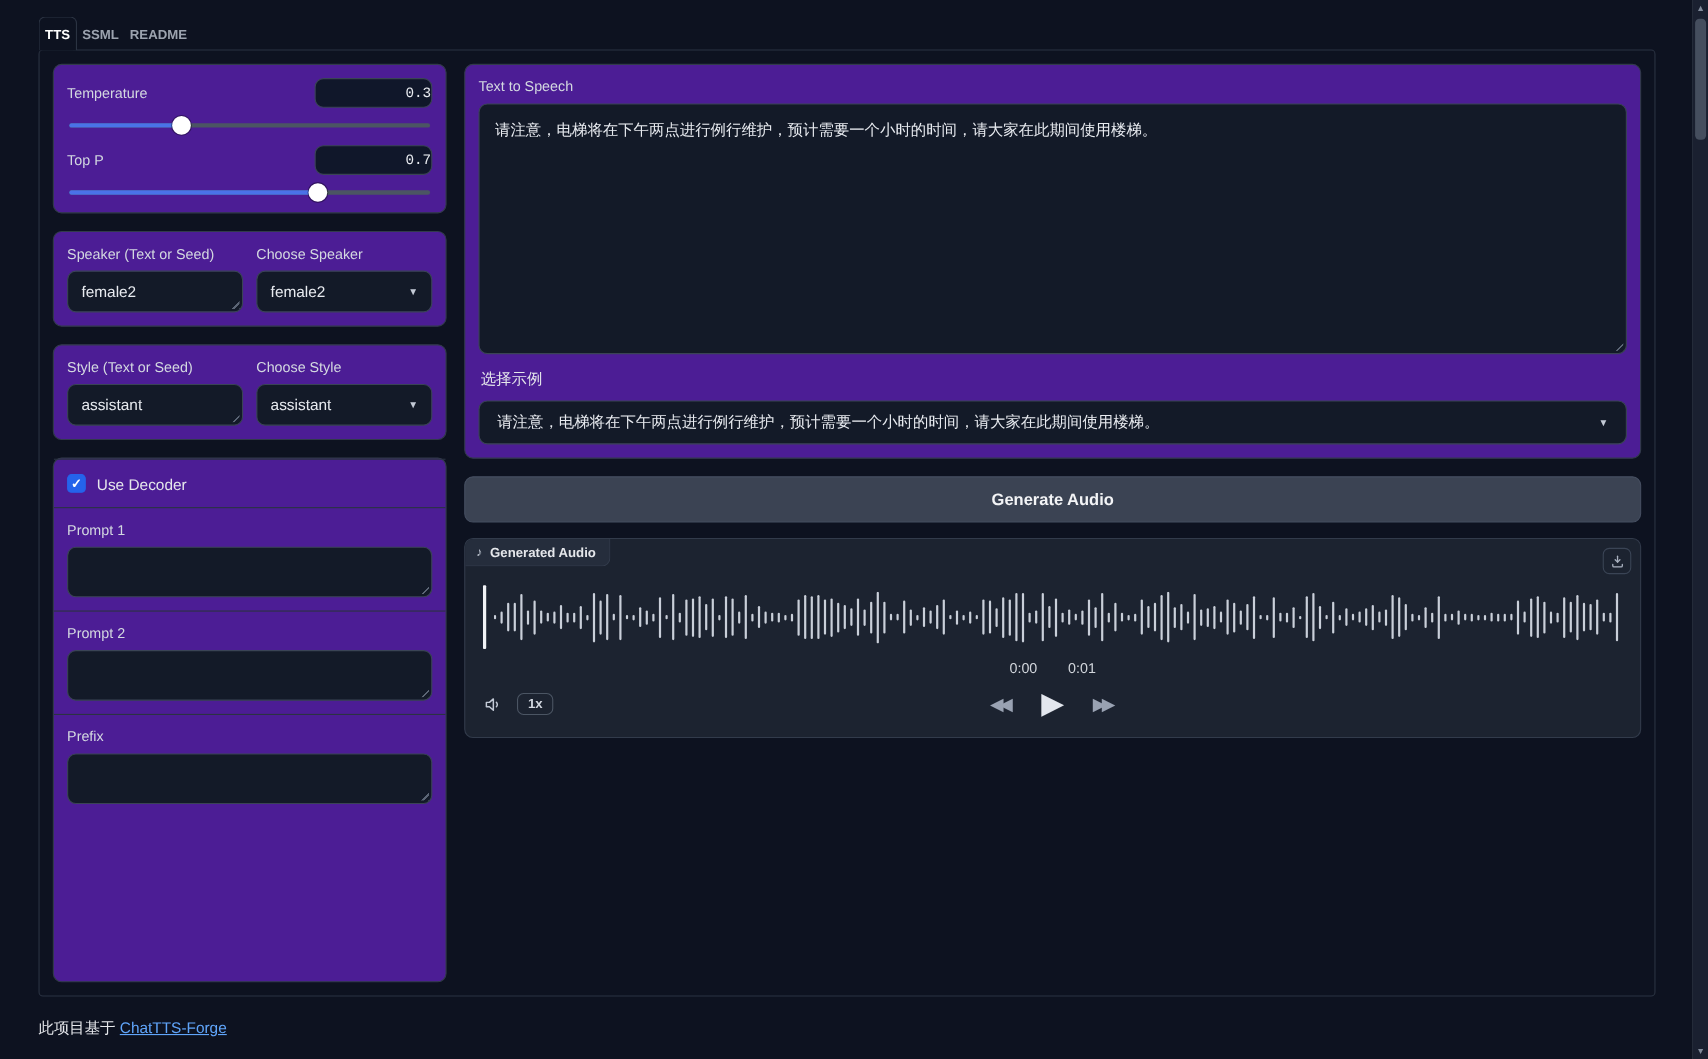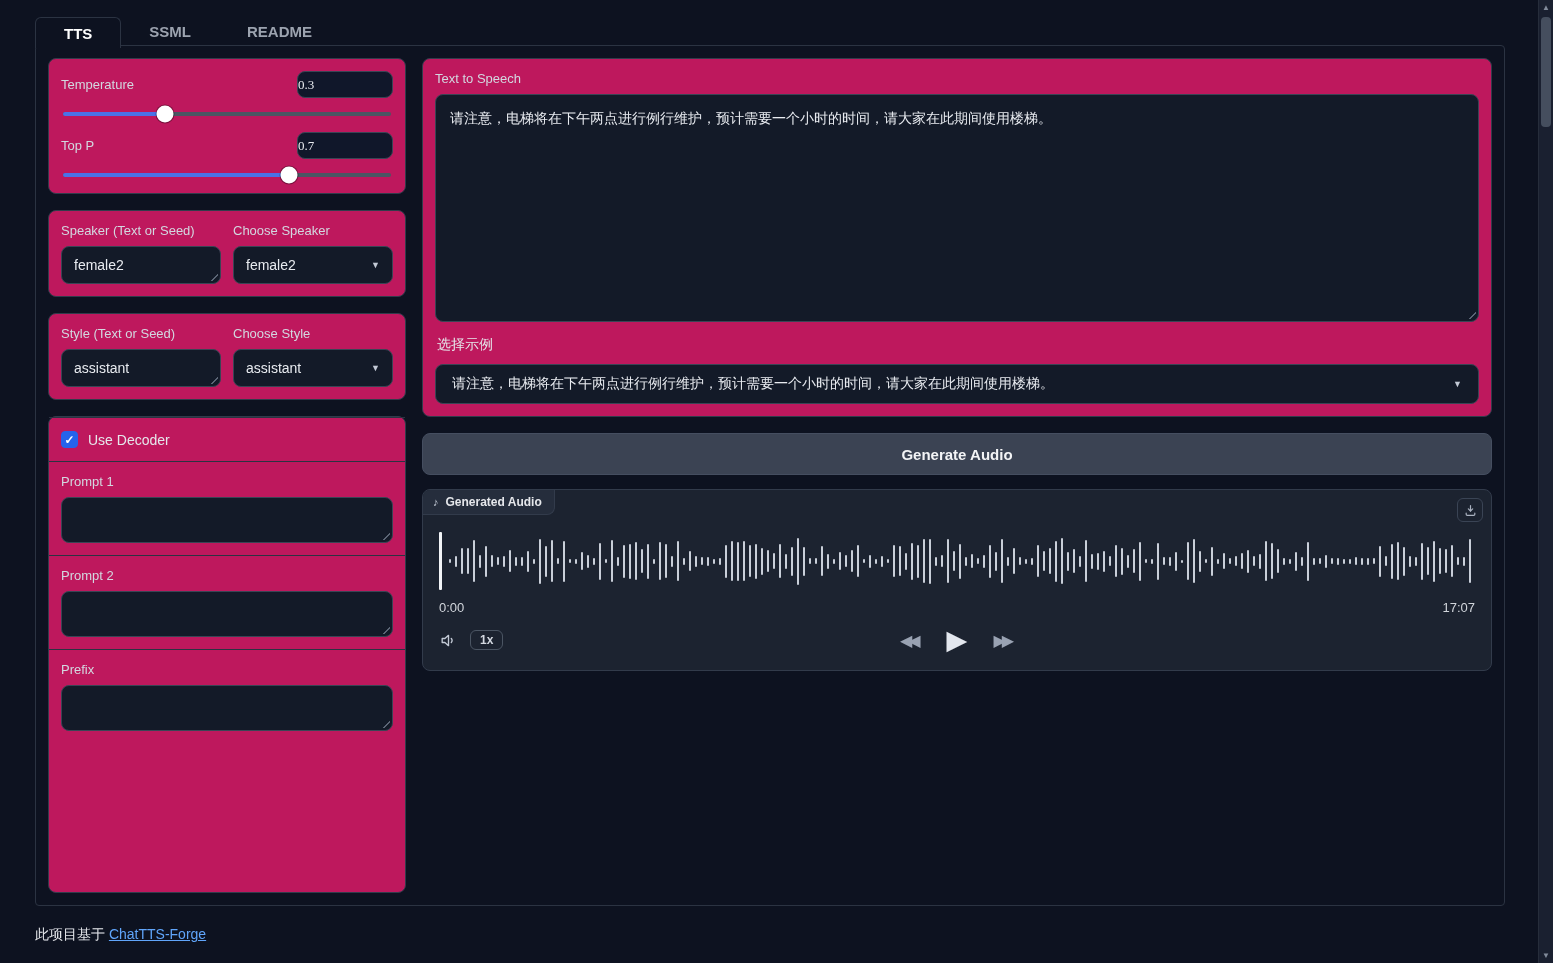--- a/index.html
+++ b/index.html
@@ -7,39 +7,39 @@
   body {
     background:#0d1220;
     color:#e5e7eb;
     font-family:"Liberation Sans", sans-serif;
     overflow:hidden;
     position:relative;
   }
 
   
   .tabbar { position:absolute; left:35px; top:15px; display:flex; align-items:flex-end; z-index:5; }
-  .tab { padding:8px 28px; font-size:15px; color:#9ca3af; font-weight:600; cursor:pointer; }
+  .tab { padding:8px 5px; font-size:12px; color:#9ca3af; font-weight:600; cursor:pointer; }
   .tab.active {
     background:#0d1220; color:#ffffff;
     border:1px solid #2b3342; border-bottom:none;
     border-radius:6px 6px 0 0;
     height:31px; display:flex; align-items:center;
   }
 
   
   .main {
     position:absolute; left:35px; top:45px; width:1470px; height:861px;
     border:1px solid #2b3342; border-radius:4px;
     padding:12px; display:flex; gap:16px;
   }
   .left  { width:358px; flex:none; display:flex; flex-direction:column; gap:16px; }
   .right { flex:1; display:flex; flex-direction:column; }
 
   .panel {
-    background:#be185d; border:1px solid #323b4b; border-radius:8px;
+    background:#4c1d95; border:1px solid #323b4b; border-radius:8px;
     padding:12px;
   }
 
   .lbl { display:block; font-size:13px; color:#d3d8e0; margin-bottom:8px; }
 
   .inp {
     width:100%; height:38px; background:#131a28; border:1px solid #3a4455;
     border-radius:8px; color:#e8ebf0; font-size:14px; padding:0 12px;
     font-family:inherit; outline:none;
   }
@@ -48,23 +48,23 @@
     position:absolute; right:3px; bottom:3px; width:10px; height:10px;
     background:repeating-linear-gradient(135deg,#5b6575 0 1.5px,transparent 1.5px 4.5px);
     clip-path:polygon(100% 0,100% 100%,0 100%);
   }
 
   
   .slider-block { margin-bottom:16px; }
   .slider-block:last-child { margin-bottom:4px; }
   .slider-head { display:flex; justify-content:space-between; align-items:center; margin-bottom:14px; }
   .numbox {
-    width:96px; height:27px; background:#10172a; border:1px solid #3a4455;
-    border-radius:8px; color:#e8ebf0; font-size:13px; text-align:left;
-    font-family:Liberation Serif, serif; outline:none;
+    width:107px; height:27px; background:#10172a; border:1px solid #3a4455;
+    border-radius:8px; color:#e8ebf0; font-size:13px; text-align:right;
+    font-family:Liberation Mono, monospace; outline:none;
   }
   .track { position:relative; height:4px; background:#4b5563; border-radius:3px; margin:0 2px; cursor:pointer; }
   .fill  { position:absolute; left:0; top:0; height:100%; background:#4a72e8; border-radius:3px; }
   .handle{
     position:absolute; top:50%; transform:translate(-50%,-50%);
     width:17px; height:17px; border-radius:50%; background:#ffffff; cursor:grab;
     box-shadow:0 0 0 1px rgba(0,0,0,.35);
   }
 
   .two-col { display:grid; grid-template-columns:1fr 1fr; gap:12px; }
@@ -125,21 +125,21 @@
   }
   .audio-tab .note { font-size:11px; color:#c3cad6; font-weight:normal; }
   .dl-btn {
     position:absolute; right:8px; top:8px; width:26px; height:24px;
     border:1px solid #3a4455; border-radius:6px; background:transparent;
     display:flex; align-items:center; justify-content:center; color:#aab2c0; cursor:pointer;
   }
   .wave-zone { margin:34px 16px 0 16px; height:74px; display:flex; align-items:center; gap:3.5px; overflow:hidden; cursor:pointer; }
   .cursor { width:3px; height:58px; background:#f1f3f6; border-radius:1px; flex:none; margin-right:3px; }
   .wbar { width:2.5px; border-radius:1px; background:#c9cfd9; flex:none; }
-  .times { display:flex; justify-content:space-between; margin:2px 16px 0 16px; font-size:13px; color:#d1d5db;gap:28px; }
+  .times { display:flex; justify-content:center; margin:2px 16px 0 16px; font-size:13px; color:#d1d5db;gap:28px; }
   .controls { position:relative; height:42px; margin:4px 16px 0 16px; }
   .ctrl-left { position:absolute; left:0; top:50%; transform:translateY(-50%); display:flex; align-items:center; gap:12px; color:#c3cad6; }
   .speed { border:1px solid #4b5563; border-radius:6px; padding:2px 9px; font-size:12px; font-weight:bold; color:#d3d8e0; cursor:pointer; }
   .ctrl-center { position:absolute; left:50%; top:50%; transform:translate(-50%,-50%); display:flex; align-items:center; gap:26px; }
   .seek { color:#99a2b2; font-size:16px; letter-spacing:-4px; cursor:pointer; padding-right:4px; }
   .play { color:#e3e7ee; font-size:27px; cursor:pointer; line-height:1; }
   .vol-btn { cursor:pointer; display:flex; align-items:center; }
 
   
   .footer { position:absolute; left:35px; top:926px; font-size:14px; color:#e5e7eb; }
@@ -462,21 +462,21 @@
             <div class="wbar" style="height: 24px;"></div>
             <div class="wbar" style="height: 32px;"></div>
             <div class="wbar" style="height: 8px;"></div>
             <div class="wbar" style="height: 9px;"></div>
             <div class="wbar" style="height: 44px;"></div>
           </div>
       </div>
 
       <div class="times">
         <span>0:00</span>
-        <span>17:07</span>
+        <span>0:01</span>
       </div>
 
       <div class="controls">
         <div class="ctrl-left">
           <span class="vol-btn">
             <svg viewBox="0 0 24 24" width="19" height="19" fill="none" stroke="currentColor" stroke-width="1.7" stroke-linecap="round" stroke-linejoin="round">
               <path d="M4 9.5v5h3.5L12 18.5v-13L7.5 9.5H4z"></path>
                 <path d="M15.5 9.5a3.5 3.5 0 0 1 0 5"></path>
             </svg>
           </span>

